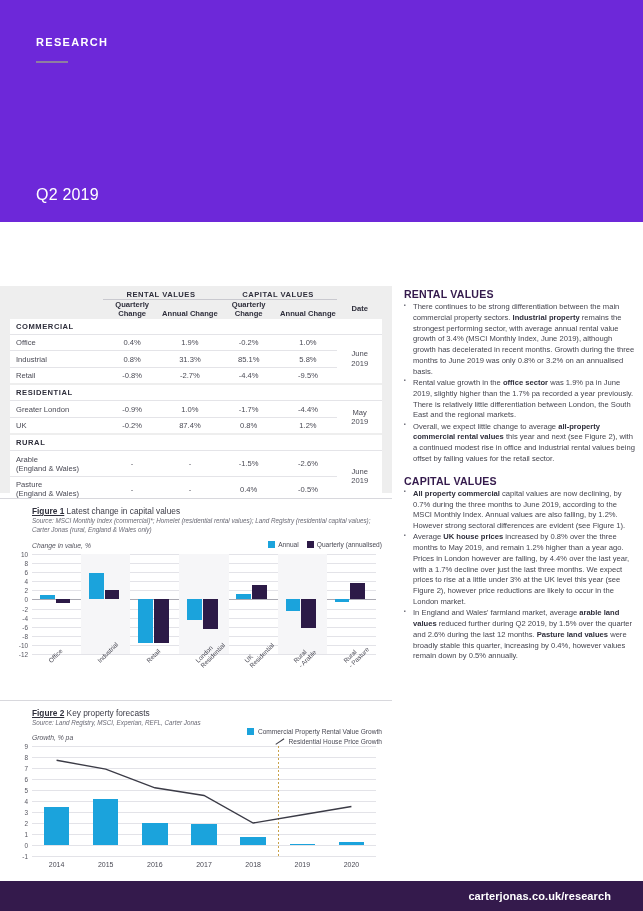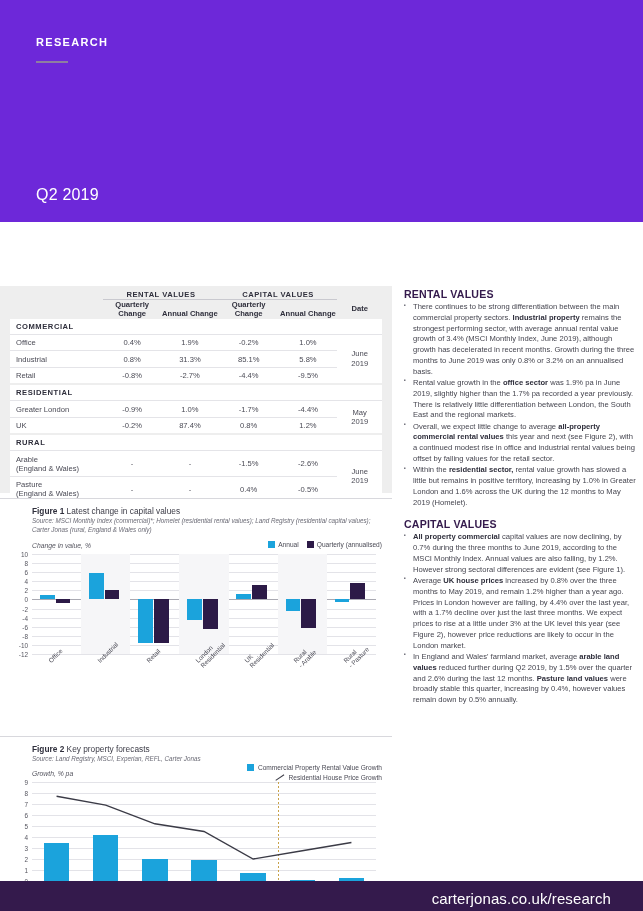--- a/index.html
+++ b/index.html
@@ -86,23 +86,23 @@
     color:#4a4a55; line-height:1.3; vertical-align:middle;
   }
   td.gapcell { background:#eeeeee; height:2px; padding:0 !important; border:0 !important;}
 
   
   .fig {
     position:absolute; left:0; width:392px; background:#ffffff;
     border-top:1px solid #d8d8dd;
   }
   .fig1 { top:498px; height:196px; }
-  .fig2 { top:736px; height:172px; }
+  .fig2 { top:700px; height:172px; }
   .fig-title { position:absolute; left:32px; top:7px; font-size:8.3px; color:#3b3b46; }
-  .fig-title b { color:#2f2f3c; }
+  .fig-title b { color:#2f2f3c;text-decoration:underline; }
   .fig-source {
     position:absolute; left:32px; top:18px; width:350px;
     font-size:6.3px; font-style:italic; color:#6a6a75; line-height:1.35;
   }
   .fig2 .fig-source { width:300px; }
   .axis-caption {
     position:absolute; left:32px; font-size:6.8px; font-style:italic; color:#55555f;
   }
   .fig1 .axis-caption { top:43px; }
   .fig2 .axis-caption { top:33px; }
@@ -162,21 +162,21 @@
   }
   ul.bullets li b { color:#2f2f3c; }
 
   
   .footer {
     position:absolute; left:0; bottom:0; width:643px; height:30px;
     background:#341a4c;
   }
   .footer-link {
     position:absolute; right:32px; top:9px;
-    font-size:15px; font-weight:normal; color:#ffffff; letter-spacing:0.1px;
+    font-size:11px; font-weight:bold; color:#ffffff; letter-spacing:0.1px;
   }
 </style>
 </head>
 <body>
 
 <div class="page">
 
   <div class="header">
     <div class="research-kicker">RESEARCH</div>
     <div class="kicker-rule"></div>
@@ -403,21 +403,20 @@
         </svg>
       </div>
   </div>
 
   <div class="right-col">
     <div class="rc-head">RENTAL VALUES</div>
     <ul class="bullets" id="rental-bullets">
         <li><span>There continues to be strong differentiation between the main commercial property sectors. </span><b>Industrial property</b><span> remains the strongest performing sector, with average annual rental value growth of 3.4% (MSCI Monthly Index, June 2019), although growth has decelerated in recent months. Growth during the three months to June 2019 was only 0.8% or 3.2% on an annualised basis.</span></li>
         <li><span>Rental value growth in the </span><b>office sector</b><span> was 1.9% pa in June 2019, slightly higher than the 1.7% pa recorded a year previously. There is relatively little differentiation between London, the South East and the regional markets.</span></li>
         <li><span>Overall, we expect little change to average </span><b>all-property commercial rental values</b><span> this year and next (see Figure 2), with a continued modest rise in office and industrial rental values being offset by falling values for the retail sector.</span></li>
-        <li><span>Within the </span><b>residential sector,</b><span> rental value growth has slowed a little but remains in positive territory, increasing by 1.0% in Greater London and 1.6% across the UK during the 12 months to May 2019 (Homelet).</span></li>
       </ul>
     <div class="rc-head second">CAPITAL VALUES</div>
     <ul class="bullets" id="capital-bullets">
         <li><b>All property commercial</b><span> capital values are now declining, by 0.7% during the three months to June 2019, according to the MSCI Monthly Index. Annual values are also falling, by 1.2%. However strong sectoral differences are evident (see Figure 1).</span></li>
         <li><span>Average </span><b>UK house prices</b><span> increased by 0.8% over the three months to May 2019, and remain 1.2% higher than a year ago. Prices in London however are falling, by 4.4% over the last year, with a 1.7% decline over just the last three months. We expect prices to rise at a little under 3% at the UK level this year (see Figure 2), however price reductions are likely to occur in the London market.</span></li>
         <li><span>In England and Wales' farmland market, average </span><b>arable land values</b><span> reduced further during Q2 2019, by 1.5% over the quarter and 2.6% during the last 12 months. </span><b>Pasture land values</b><span> were broadly stable this quarter, increasing by 0.4%, however values remain down by 0.5% annually.</span></li>
       </ul>
   </div>
 
   <div class="footer">

